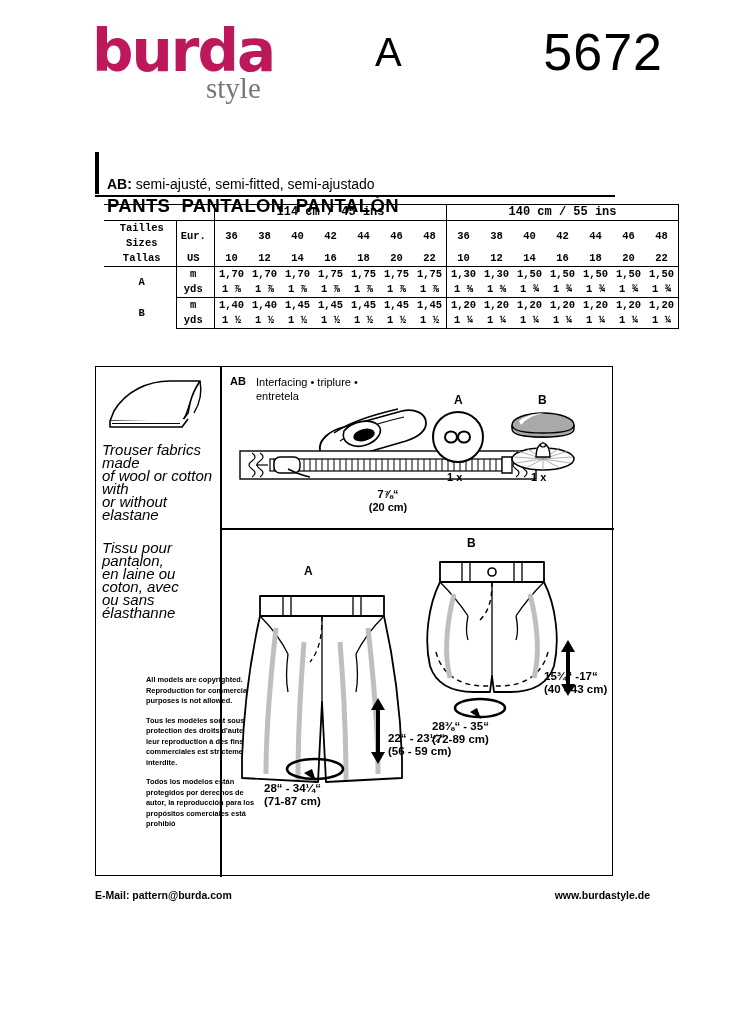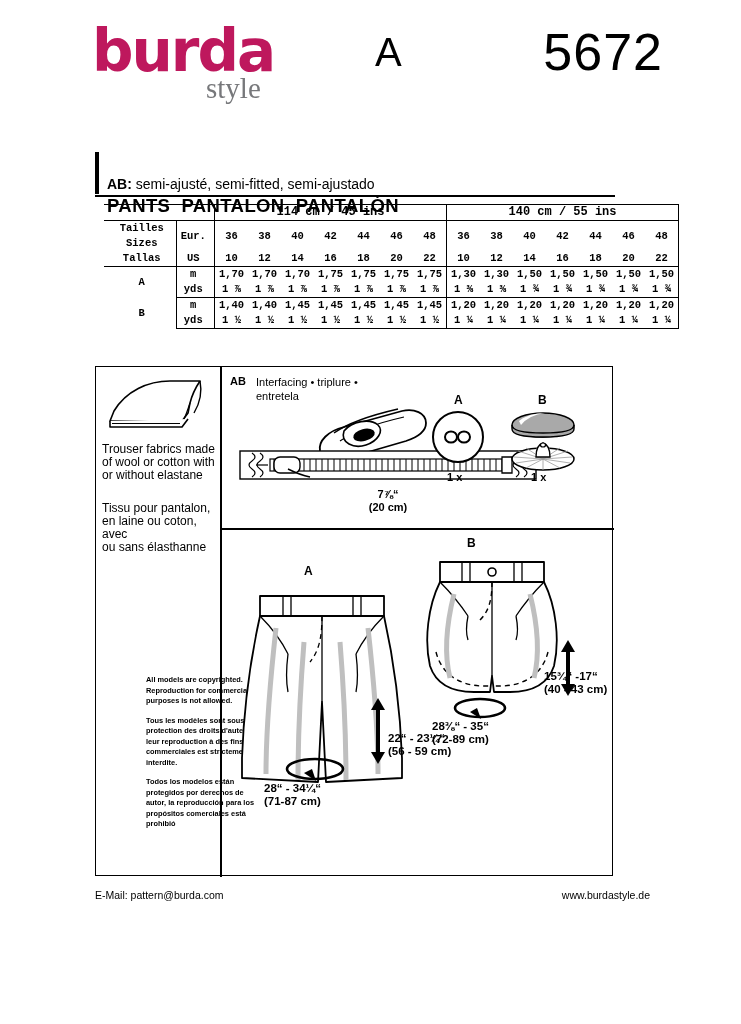--- a/index.html
+++ b/index.html
@@ -135,22 +135,23 @@
     left: 124px; top: 161px;
     width: 394px; height: 1.8px;
     background: #000;
   }
 
   
   #fabric-col {
     position: absolute;
     left: 6px; top: 6px;
     width: 114px;
-    font-size: 12px;
+    font-size: 15px;
     line-height: 13px;
+    font-style: italic;
   }
   .fabric-text { margin-bottom: 14px; white-space: pre-line; }
   #copyright-col {
     position: absolute;
     left: 6px; top: 308px;
     width: 116px;
     font-size: 7.4px;
     line-height: 10.5px;
     font-weight: bold;
     margin-left: 44px;
@@ -207,20 +208,21 @@
     line-height: 15px;
   }
   #footer-line1 {
     text-align: justify;
     text-align-last: justify;
     white-space: nowrap;
   }
   #footer-line2 {
     position: relative;
     height: 15px;
+    font-weight: bold;
   }
   #footer-email { position: absolute; left: 0; top: 0; }
   #footer-web { position: absolute; right: 0; top: 0; }
   svg { display: block; }
 </style>
 </head>
 <body>
 
 <div id="header">
   <div id="logo-block">

